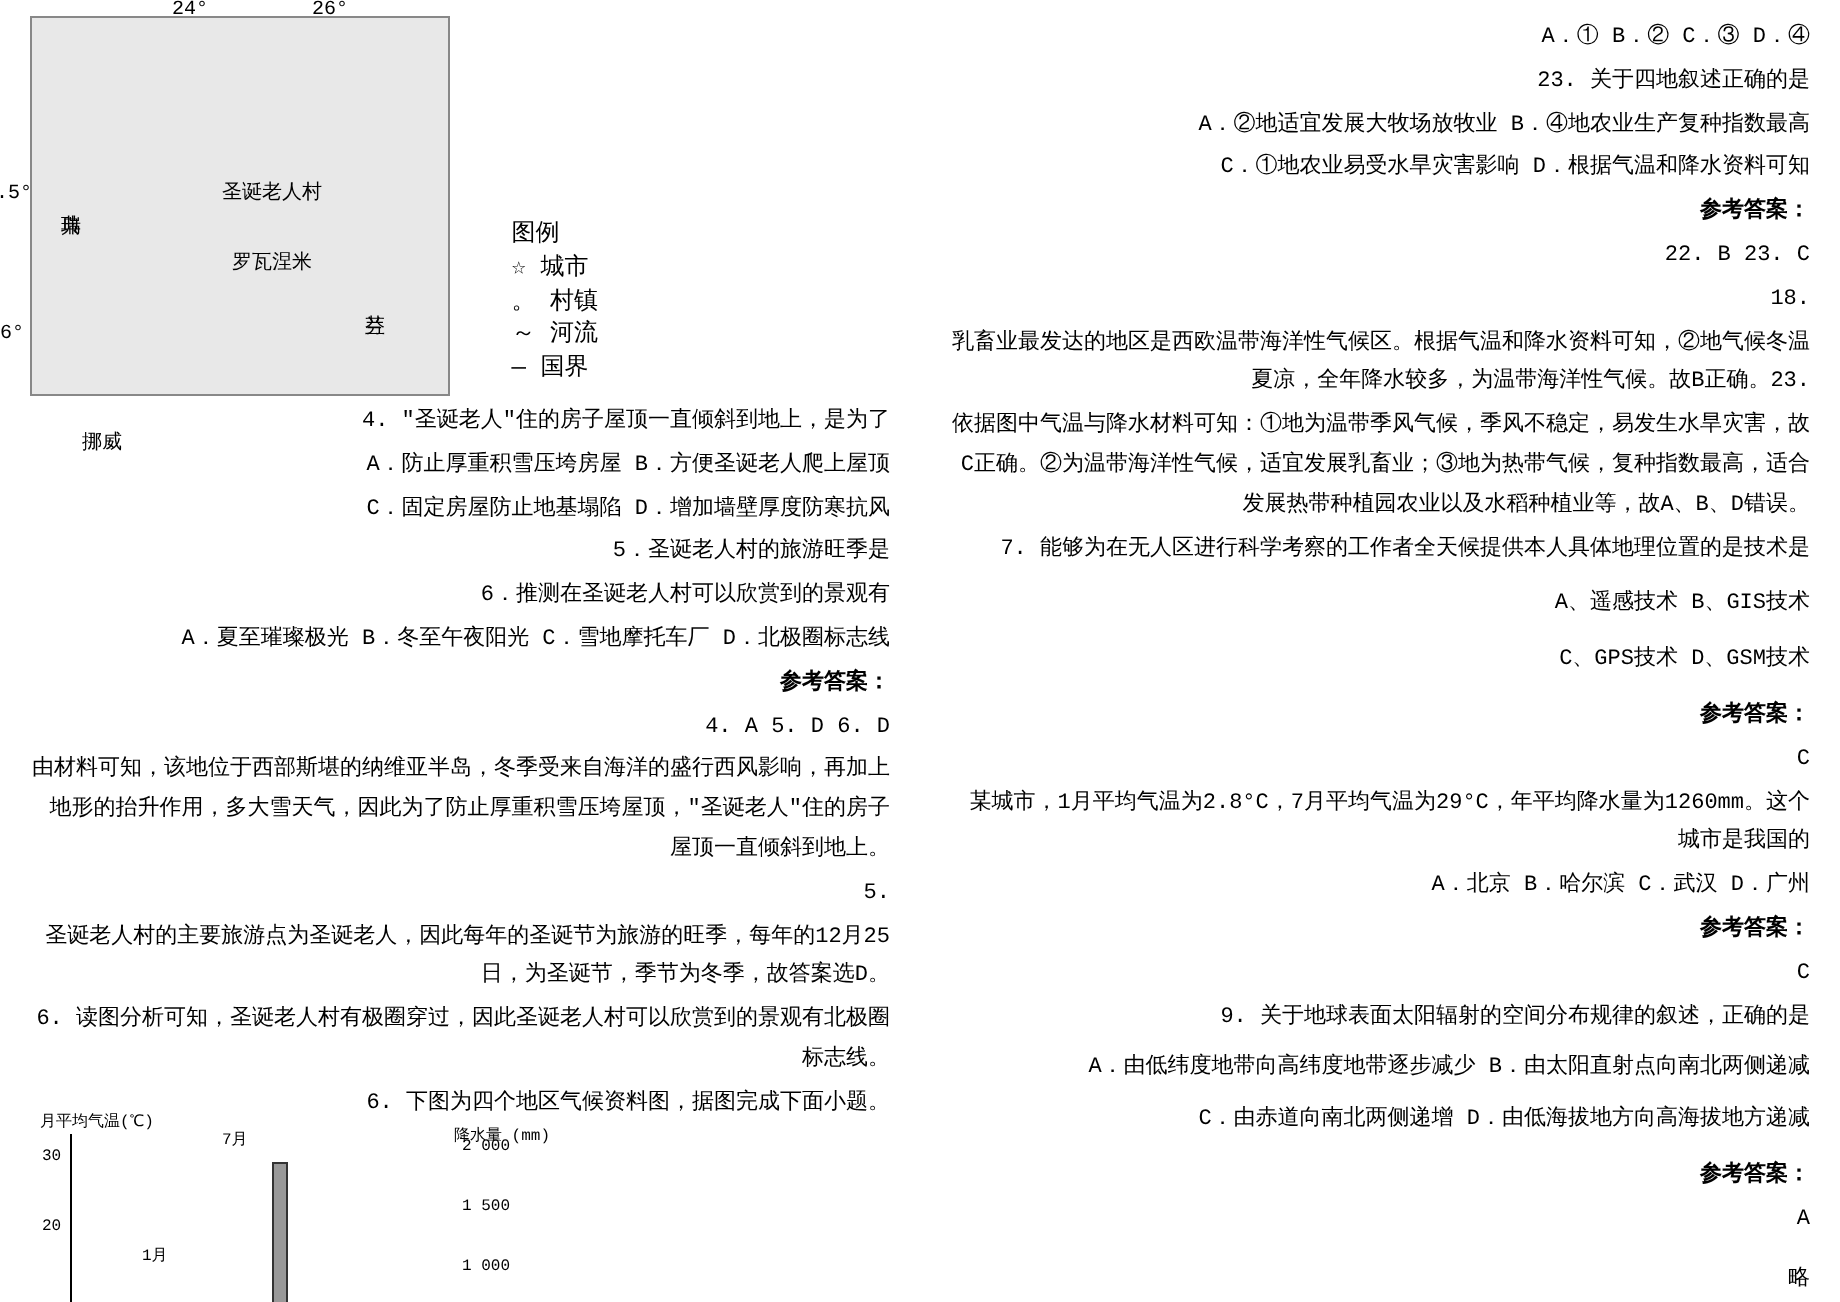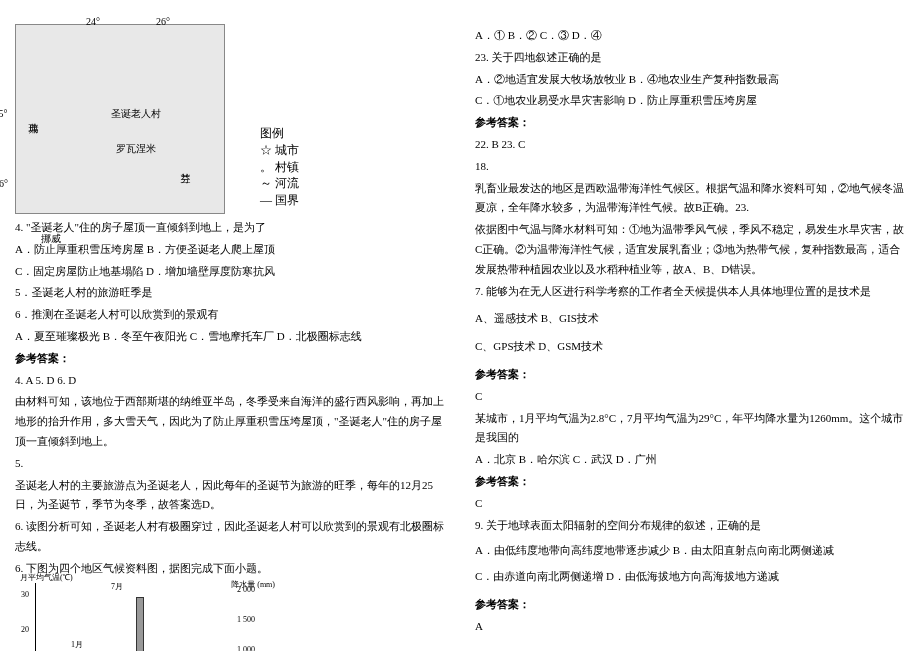--- a/index.html
+++ b/index.html
@@ -8,22 +8,23 @@
       font-size: 11px;
       line-height: 1.8;
       color: #000;
       background: #fff;
       width: 920px;
       height: 651px;
       display: flex;
     }
     .col {
       width: 50%;
-      padding: 24px 15px;
+      padding: 8px 15px;
       position: relative;
+      font-family: Liberation Mono, monospace;
     }
     .col-left { border-right: none; }
     .map-img {
       width: 210px;
       height: 190px;
       border: 1px solid #888;
       background: #e8e8e8;
       position: relative;
       margin-bottom: 4px;
     }
@@ -33,21 +34,21 @@
     .chart-img {
       width: 190px;
       height: 130px;
       margin-top: 4px;
       position: relative;
       border-left: 1px solid #000;
       border-bottom: 1px solid #000;
     }
     .chart-axis { position: absolute; font-size: 8px; }
     .bar { position: absolute; bottom: 0; width: 8px; background: #999; border: 0.5px solid #333; }
-    p { margin: 2px 0; }
+    p { margin: 2px 0; text-align: right; }
     .answer-label { font-weight: bold; }
   </style>
 </head>
 <body>
 
 <div class="col col-left">
   <div class="map-img">
     <span class="coord" style="top:-12px;left:70px">24°</span>
     <span class="coord" style="top:-12px;left:140px">26°</span>
     <span class="coord" style="top:80px;left:-30px">66.5°</span>
@@ -98,21 +99,21 @@
 
     </div>
   </div>
 
 </div>
 
 <div class="col col-right">
   <p>A．①    B．②    C．③    D．④</p>
   <p>23. 关于四地叙述正确的是</p>
   <p>A．②地适宜发展大牧场放牧业    B．④地农业生产复种指数最高</p>
-  <p>C．①地农业易受水旱灾害影响    D．防止厚重积雪压垮房屋</p>
+  <p>C．①地农业易受水旱灾害影响    D．根据气温和降水资料可知</p>
   <p class="answer-label">参考答案：</p>
   <p>22. B    23. C</p>
   <p>18.</p>
   <p>乳畜业最发达的地区是西欧温带海洋性气候区。根据气温和降水资料可知，②地气候冬温夏凉，全年降水较多，为温带海洋性气候。故B正确。23.</p>
   <p>依据图中气温与降水材料可知：①地为温带季风气候，季风不稳定，易发生水旱灾害，故C正确。②为温带海洋性气候，适宜发展乳畜业；③地为热带气候，复种指数最高，适合发展热带种植园农业以及水稻种植业等，故A、B、D错误。</p>
   <p>7. 能够为在无人区进行科学考察的工作者全天候提供本人具体地理位置的是技术是</p>
   <p style="margin-top:8px">A、遥感技术   B、GIS技术</p>
   <p style="margin-top:8px">C、GPS技术   D、GSM技术</p>
   <p class="answer-label" style="margin-top:8px">参考答案：</p>
   <p>C</p>

